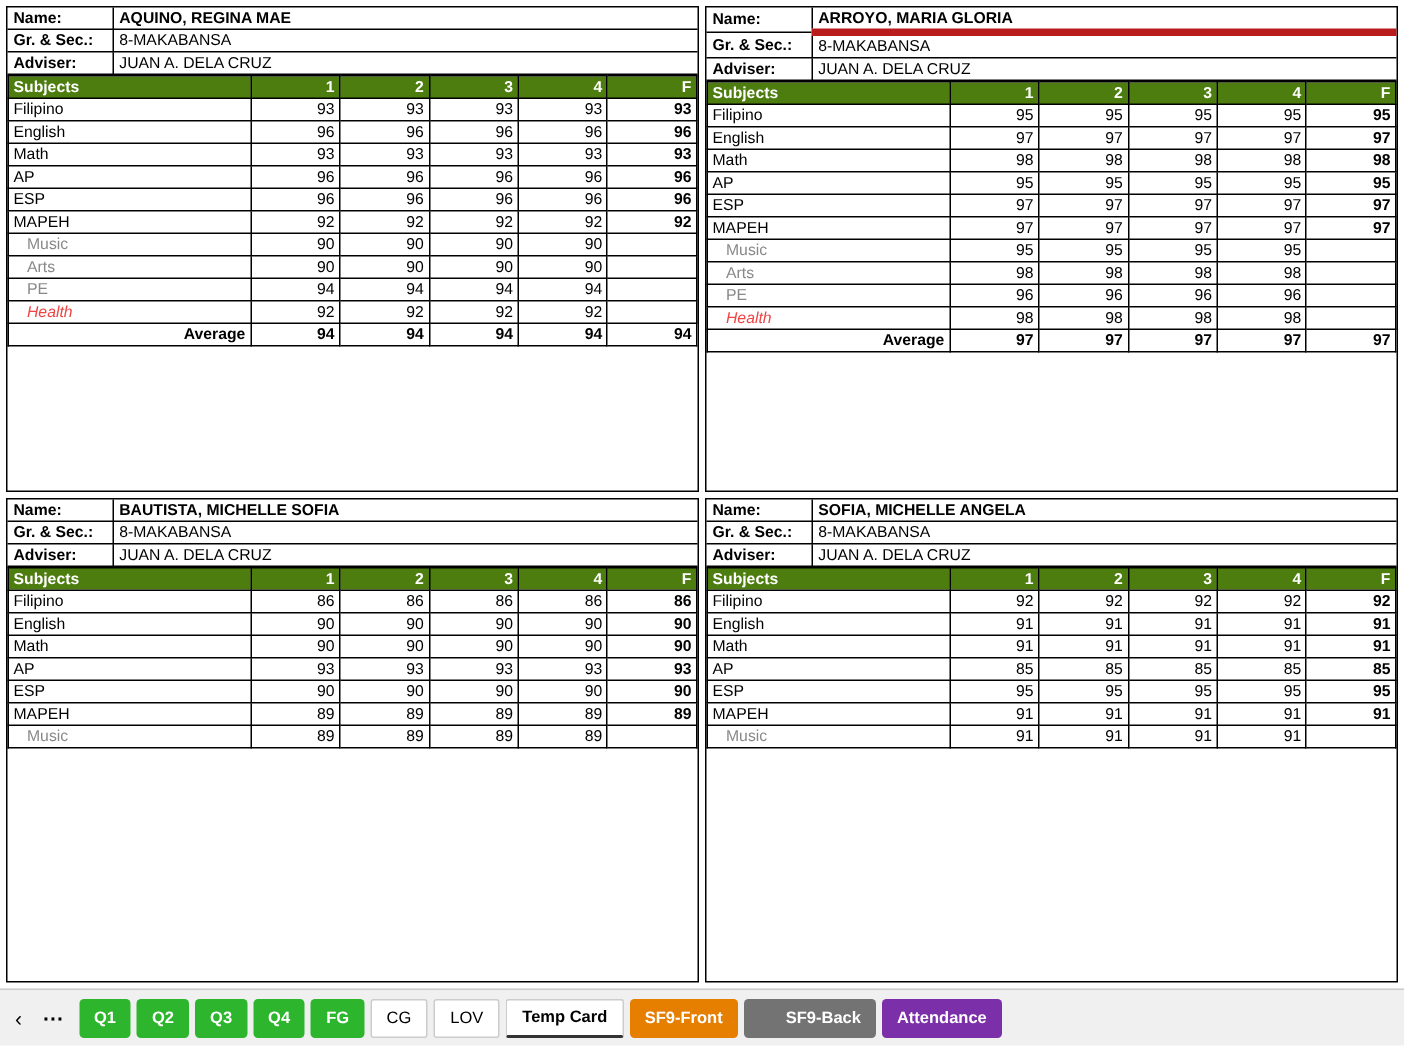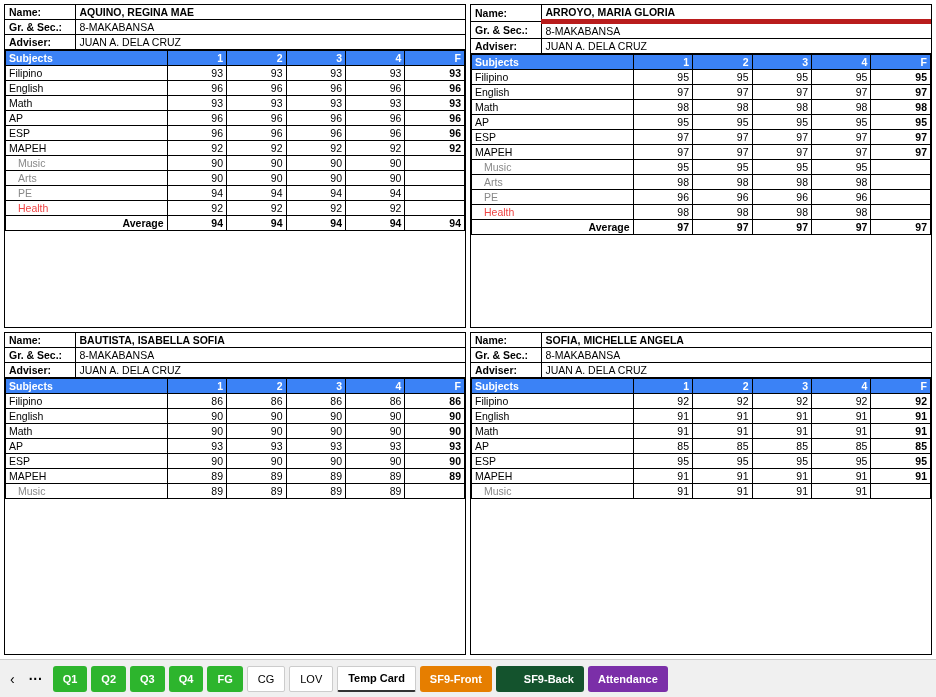--- a/index.html
+++ b/index.html
@@ -38,21 +38,21 @@
       border: 1px solid #000;
       padding: 1px 3px;
       text-align: right;
     }
 
     .grades-table th:first-child, .grades-table td:first-child {
       text-align: left;
     }
 
     .grades-table thead tr {
-      background: #3b82f6;
+      background: #4d7c0f;
       color: #fff;
     }
 
     .grades-table thead th {
       font-weight: bold;
       color: #fff;
     }
 
     .grades-table tbody tr td:last-child {
       font-weight: bold;
@@ -67,20 +67,21 @@
       font-weight: normal;
     }
 
     .grades-table tbody tr.average-row td {
       font-weight: bold;
       background: #fff;
     }
 
     .health-row td:first-child {
       color: #e44 !important;
+      font-style: italic;
     }
 
     
     .toolbar {
       height: 38px;
       background: #f0f0f0;
       border-top: 1px solid #ccc;
       display: flex;
       align-items: center;
       padding: 0 6px;
@@ -94,21 +95,21 @@
       border-radius: 3px;
       font-weight: bold;
       font-size: 11px;
       cursor: pointer;
       color: #fff;
     }
 
     .btn-green { background: #2db52d; }
     .btn-orange { background: #e67e00; }
     .btn-purple { background: #7b2fa8; }
-    .btn-gray { background: #14532d; padding-left: 28px; }
+    .btn-gray { background: #737373; padding-left: 28px; }
 
     .toolbar-tab {
       height: 26px;
       padding: 0 10px;
       border: 1px solid #ccc;
       background: #fff;
       font-size: 11px;
       cursor: pointer;
       border-radius: 2px;
     }
@@ -402,21 +403,21 @@
         <td>97</td>
       </tr>
     </tbody>
       </table>
     </div>
     <div class="card">
     <table style="width:100%;border-collapse:collapse;border-bottom:1px solid #000;">
       <tbody>
           <tr>
         <td style="font-weight:bold;padding:1px 4px;border-right:1px solid #000;border-bottom:1px solid #000;white-space:nowrap;width:70px">Name:</td>
-        <td style="padding:1px 4px;border-bottom:1px solid #000;font-weight:bold">BAUTISTA, ISABELLA SOFIA</td>
+        <td style="padding:1px 4px;border-bottom:1px solid #000;font-weight:bold">BAUTISTA, MICHELLE SOFIA</td>
       </tr>
       <tr>
         <td style="font-weight:bold;padding:1px 4px;border-right:1px solid #000;border-bottom:1px solid #000;white-space:nowrap">Gr. &amp; Sec.:</td>
         <td style="padding:1px 4px;border-bottom:1px solid #000">8-MAKABANSA</td>
       </tr>
       <tr>
         <td style="font-weight:bold;padding:1px 4px;border-right:1px solid #000;border-bottom:1px solid #000;white-space:nowrap">Adviser:</td>
         <td style="padding:1px 4px;border-bottom:1px solid #000">JUAN A. DELA CRUZ</td>
       </tr>
     </tbody>

